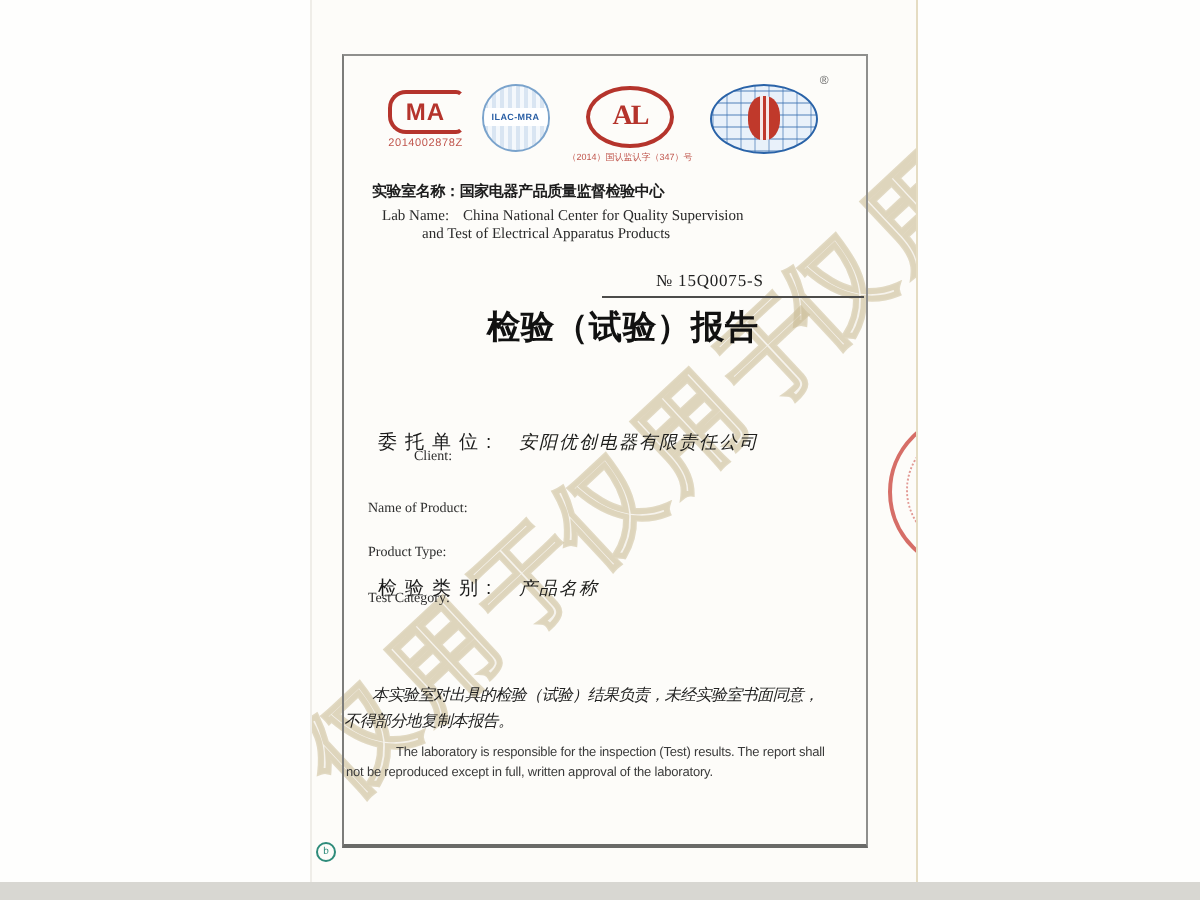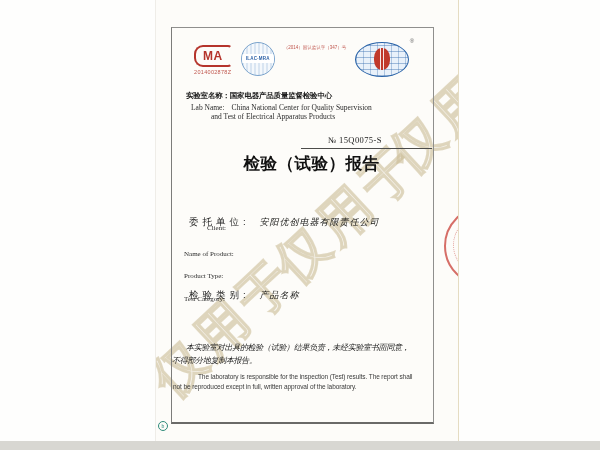--- a/index.html
+++ b/index.html
@@ -142,20 +142,23 @@
           <span>MA</span>
         </div>
         <div class="cma-num">2014002878Z</div>
       </div>
       <div class="logo ilac">
         <div class="ilac-circle">
           <div class="ilac-band">ILAC-MRA</div>
         </div>
       </div>
       <div class="logo cal">
+        <div class="cal-oval">
+          <span>AL</span>
+        </div>
         <div class="cal-cap">（2014）国认监认字（347）号</div>
       </div>
       <div class="logo globe">
         <div class="globe-ellipse">
           <div class="globe-emblem"></div>
         </div>
         <span class="reg">®</span>
       </div>
     </div>
 

